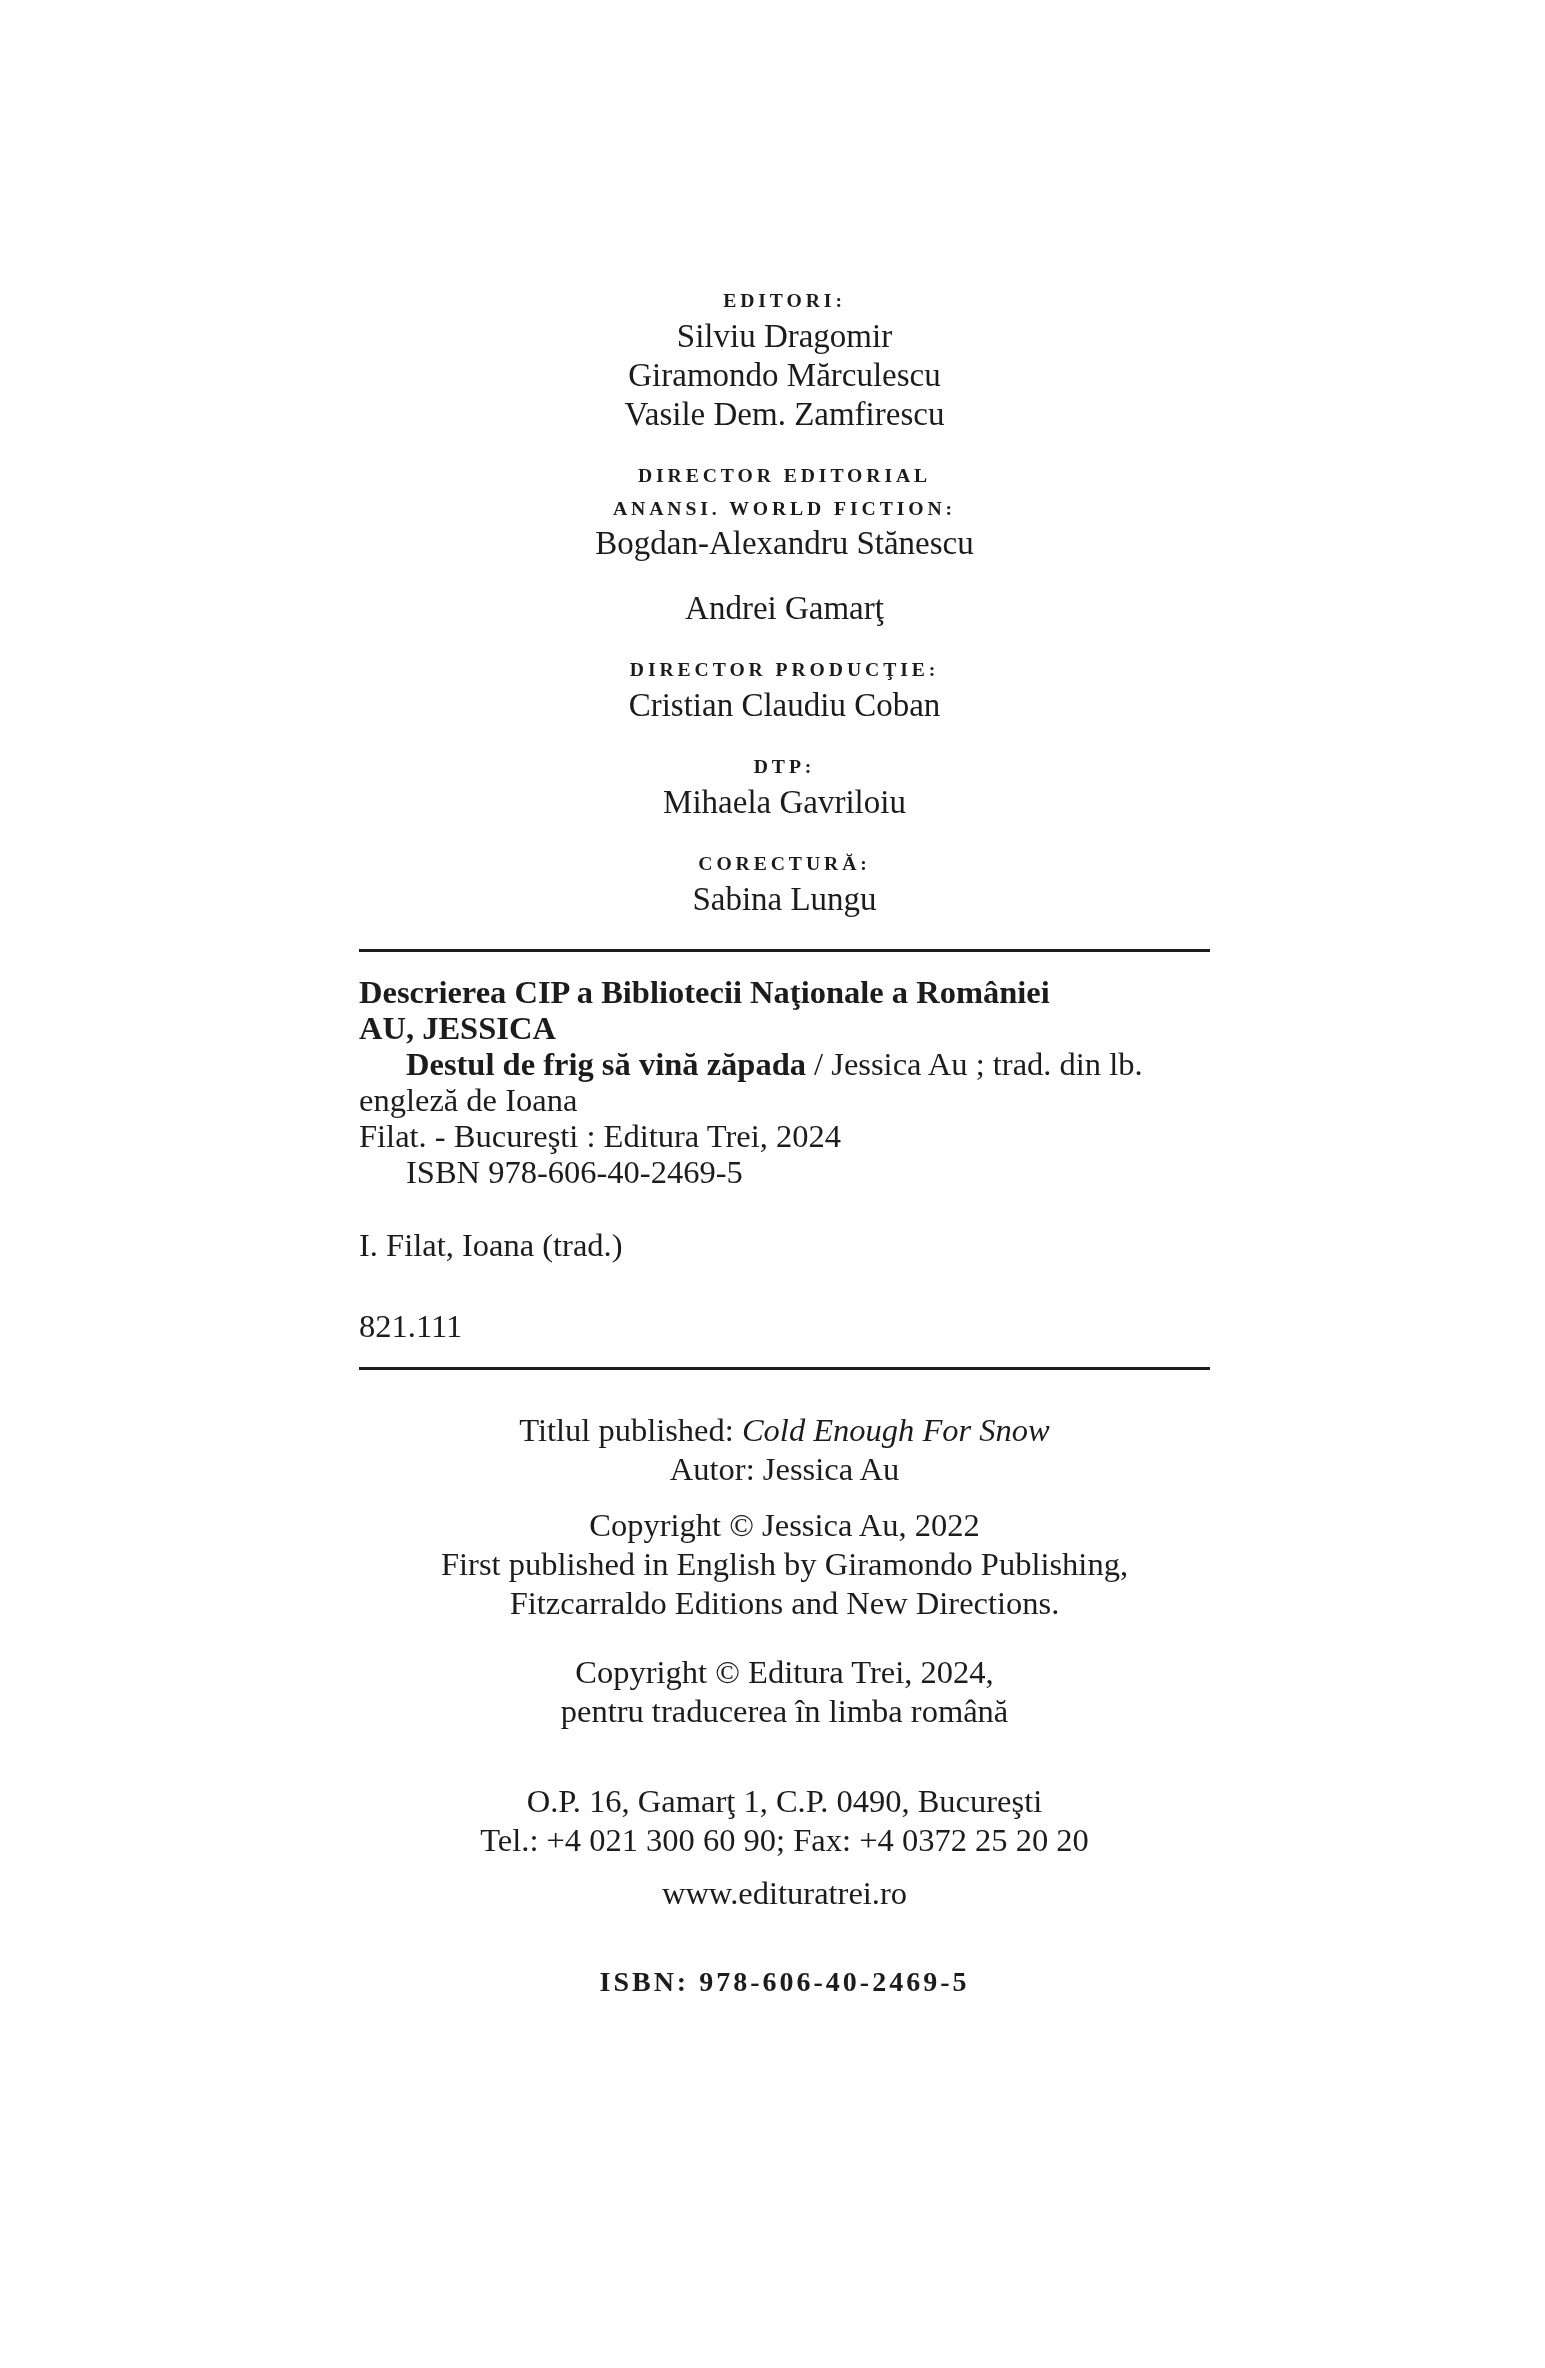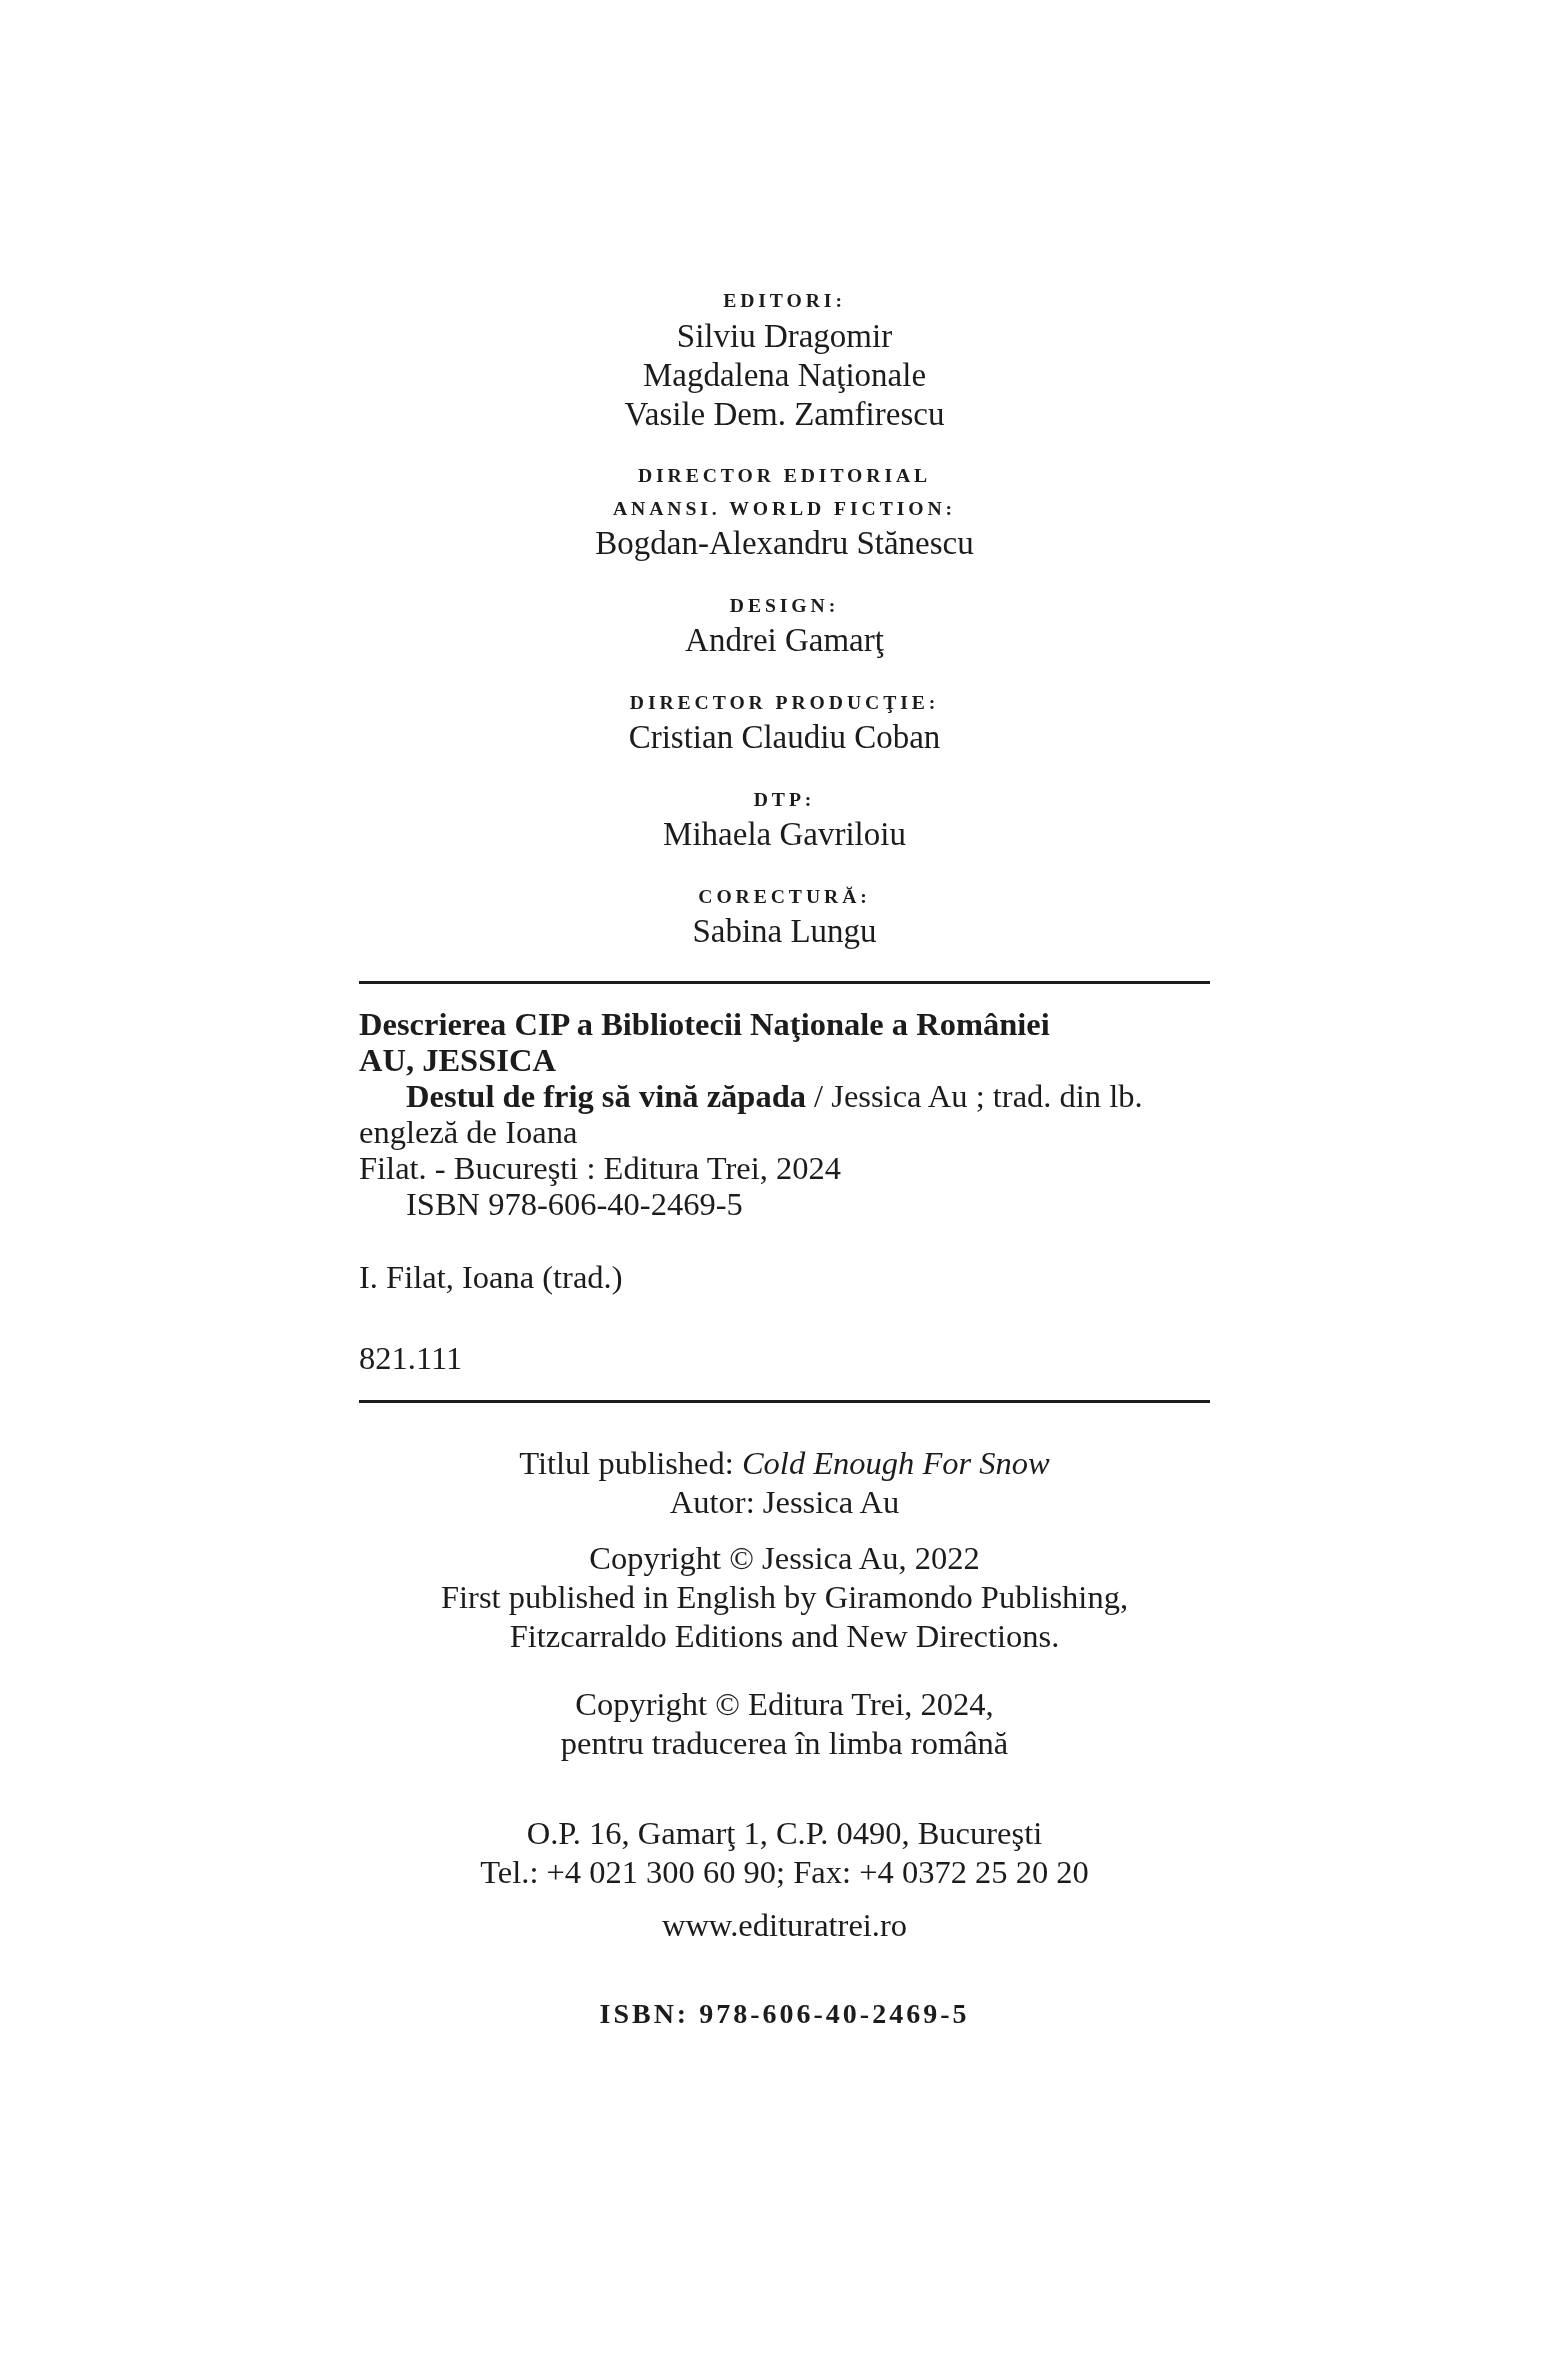--- a/index.html
+++ b/index.html
@@ -78,32 +78,31 @@
 <body>
 
 <div class="page">
   <div class="column">
 
     <div class="credits">
 
       <div class="credit-section">
         <div class="role-line">EDITORI:</div>
         <div class="name-line">Silviu Dragomir</div>
-        <div class="name-line">Magdalena Naţionale</div>
+        <div class="name-line">Giramondo Mărculescu</div>
         <div class="name-line">Vasile Dem. Zamfirescu</div>
       </div>
 
       <div class="credit-section">
         <div class="role-line">DIRECTOR EDITORIAL</div>
         <div class="role-line">ANANSI. WORLD FICTION:</div>
         <div class="name-line">Bogdan-Alexandru Stănescu</div>
       </div>
 
       <div class="credit-section">
-        <div class="role-line">DESIGN:</div>
         <div class="name-line">Andrei Gamarţ</div>
       </div>
 
       <div class="credit-section">
         <div class="role-line">DIRECTOR PRODUCŢIE:</div>
         <div class="name-line">Cristian Claudiu Coban</div>
       </div>
 
       <div class="credit-section">
         <div class="role-line">DTP:</div>

